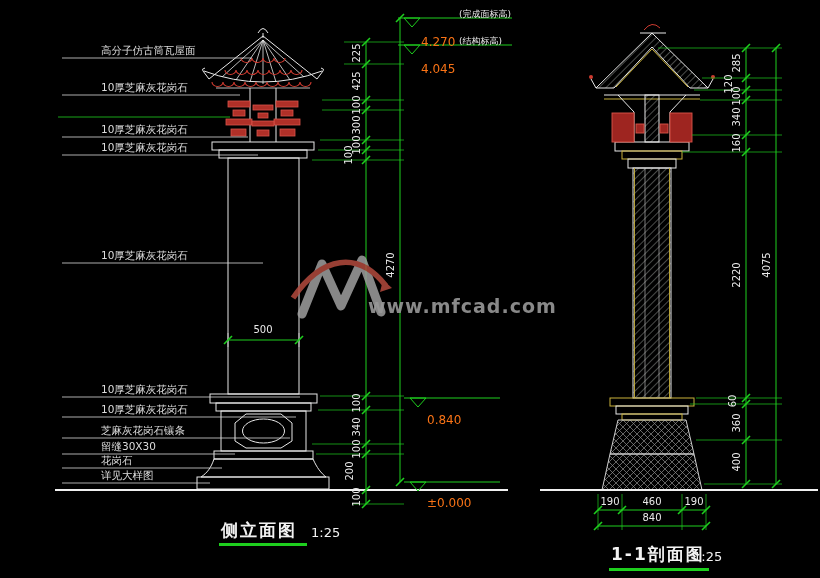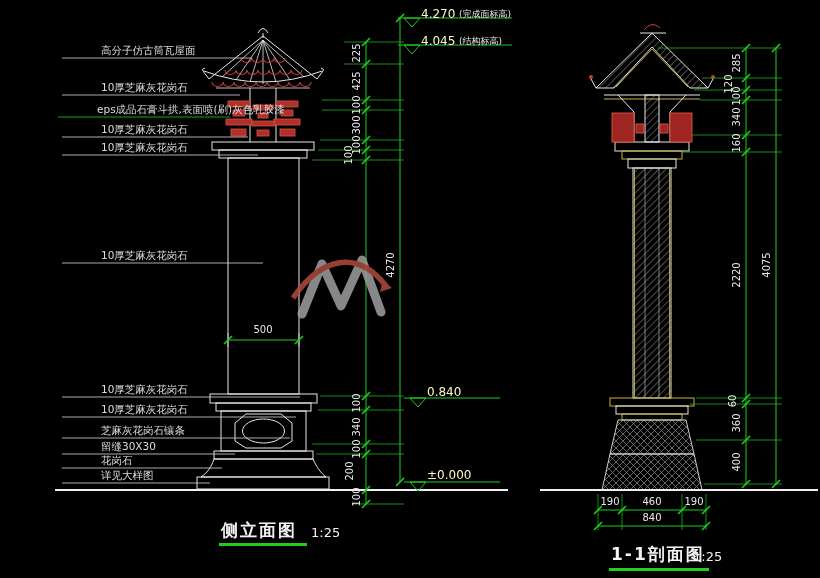--- a/index.html
+++ b/index.html
@@ -5,21 +5,21 @@
   html,body { margin:0; padding:0; background:#000; }
   .stage {
     position:relative; width:820px; height:578px; background:#000;
     overflow:hidden; font-family:"DejaVu Sans", sans-serif;
   }
   .stage svg { position:absolute; left:0; top:0; }
   .stage span { position:absolute; white-space:nowrap; line-height:1; }
   .mlabel   { font-size:10.5px; color:#dcdcdc;margin-left:39px; }
   .vdim     { font-size:10px; color:#eaeaea; transform:translate(-50%,-50%) rotate(-90deg); }
   .hdim     { font-size:10px; color:#eaeaea; transform:translate(-50%,-50%);text-align:right; }
-  .elev-val { font-size:12px; color:#fef9c3; }
+  .elev-val { font-size:12px; color:#f97316;margin-top:28px; }
   .elev-note{ font-size:9px;  color:#ededed;text-align:center; }
   .title    { font-size:17px; color:#f2f2f2; letter-spacing:2px;font-weight:bold; }
   .vscale   { font-size:13px; color:#f2f2f2; }
   .underline{ position:absolute; height:3px; background:#1ecf1e; }
   .wm-brand { font-size:42px; font-weight:bold; color:rgba(163,163,163,.9); letter-spacing:1px; }
   .wm-url   { font-size:19px; font-weight:bold; color:rgba(152,152,152,.9); letter-spacing:1px; }
 </style>
 </head>
 <body>
 
@@ -235,21 +235,20 @@
 
   <span class="elev-val" style="left:421px; top:8px">4.270</span>
   <span class="elev-note" style="left:459px; top:10px">(完成面标高)</span>
   <span class="elev-val" style="left:421px; top:35px">4.045</span>
   <span class="elev-note" style="left:459px; top:37px">(结构标高)</span>
   <span class="elev-val" style="left:427px; top:386px">0.840</span>
   <span class="elev-val" style="left:427px; top:469px">±0.000</span>
 
   <span class="mlabel" style="left:62px; top:45px">高分子仿古筒瓦屋面</span>
   <span class="mlabel" style="left:62px; top:82px">10厚芝麻灰花岗石</span>
-  <span class="mlabel" style="left:58px; top:104px">eps成品石膏斗拱,表面喷(刷)灰色乳胶漆</span>
   <span class="mlabel" style="left:62px; top:124px">10厚芝麻灰花岗石</span>
   <span class="mlabel" style="left:62px; top:142px">10厚芝麻灰花岗石</span>
   <span class="mlabel" style="left:62px; top:250px">10厚芝麻灰花岗石</span>
   <span class="mlabel" style="left:62px; top:384px">10厚芝麻灰花岗石</span>
   <span class="mlabel" style="left:62px; top:404px">10厚芝麻灰花岗石</span>
   <span class="mlabel" style="left:62px; top:425px">芝麻灰花岗石镶条</span>
   <span class="mlabel" style="left:62px; top:441px">留缝30X30</span>
   <span class="mlabel" style="left:62px; top:455px">花岗石</span>
   <span class="mlabel" style="left:62px; top:470px">详见大样图</span>
 
@@ -283,14 +282,15 @@
   <span class="hdim" style="left:694px; top:502px">190</span>
   <span class="hdim" style="left:652px; top:518px">840</span>
 
   <span class="title" style="left:221px; top:522px">侧立面图</span>
   <span class="vscale" style="left:311px; top:526px">1:25</span>
   <div class="underline" style="left:219px; top:543px; width:88px"></div>
   <span class="title" style="left:611px; top:546px">1-1剖面图</span>
   <span class="vscale" style="left:693px; top:550px">1:25</span>
   <div class="underline" style="left:609px; top:568px; width:100px"></div>
 
+  <span class="wm-url" style="left:368px; top:297px">www.mfcad.com</span>
 
 </div>
 
 </body></html>

